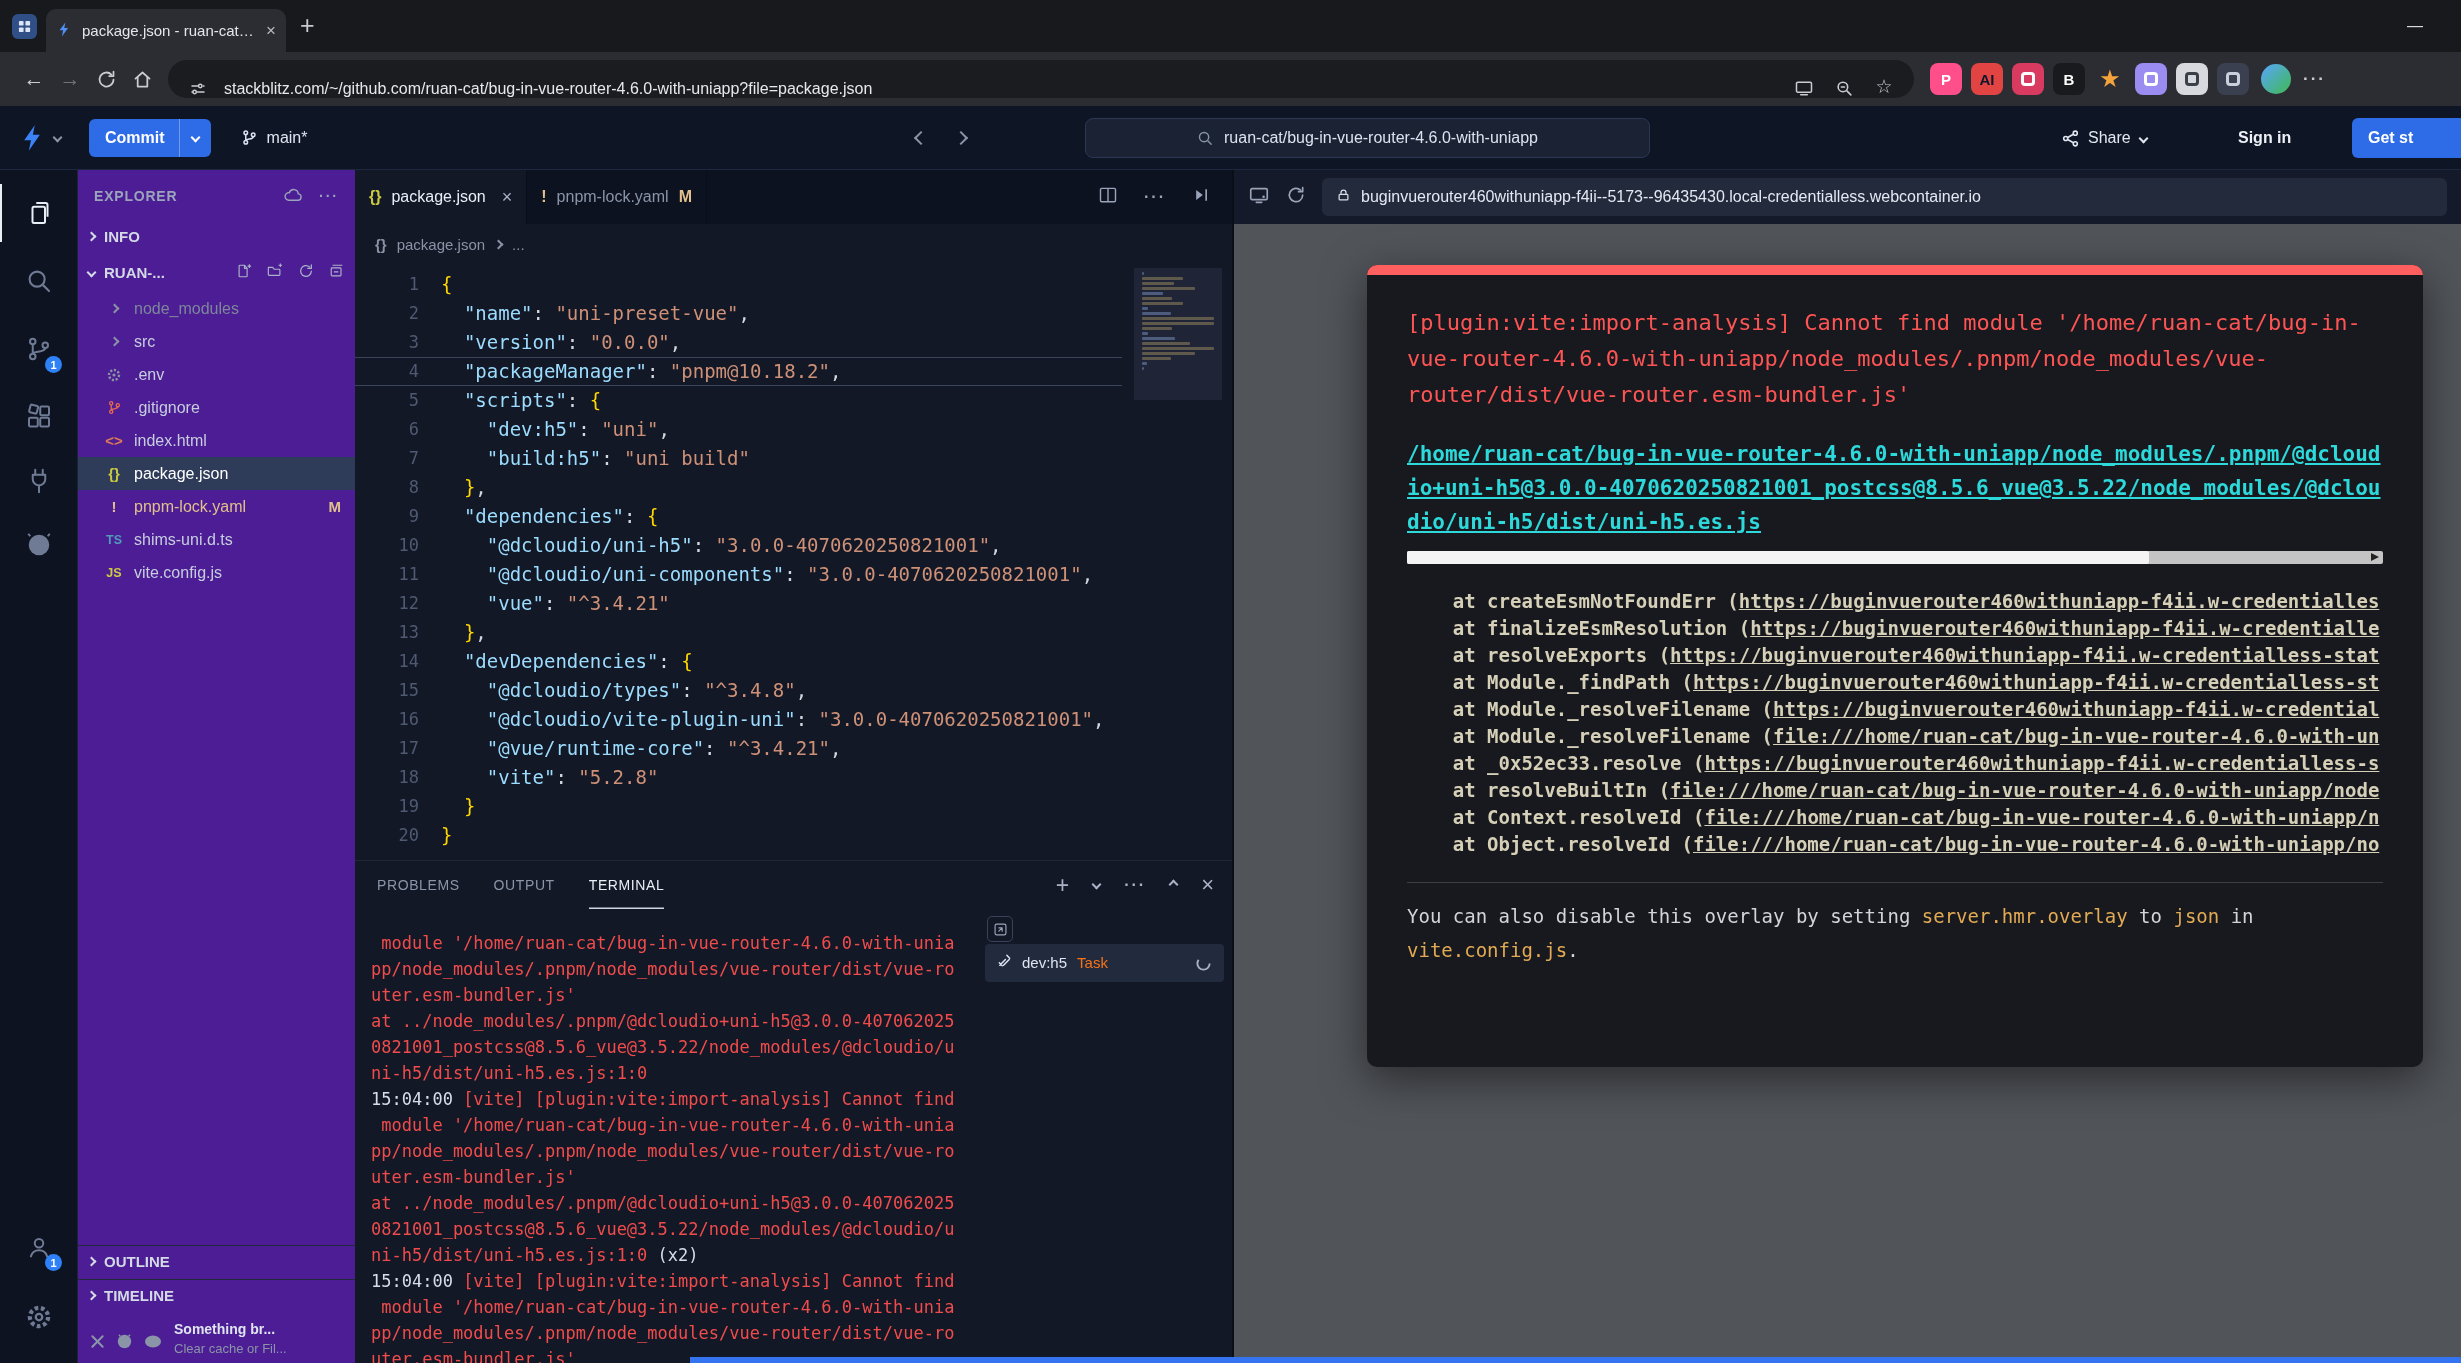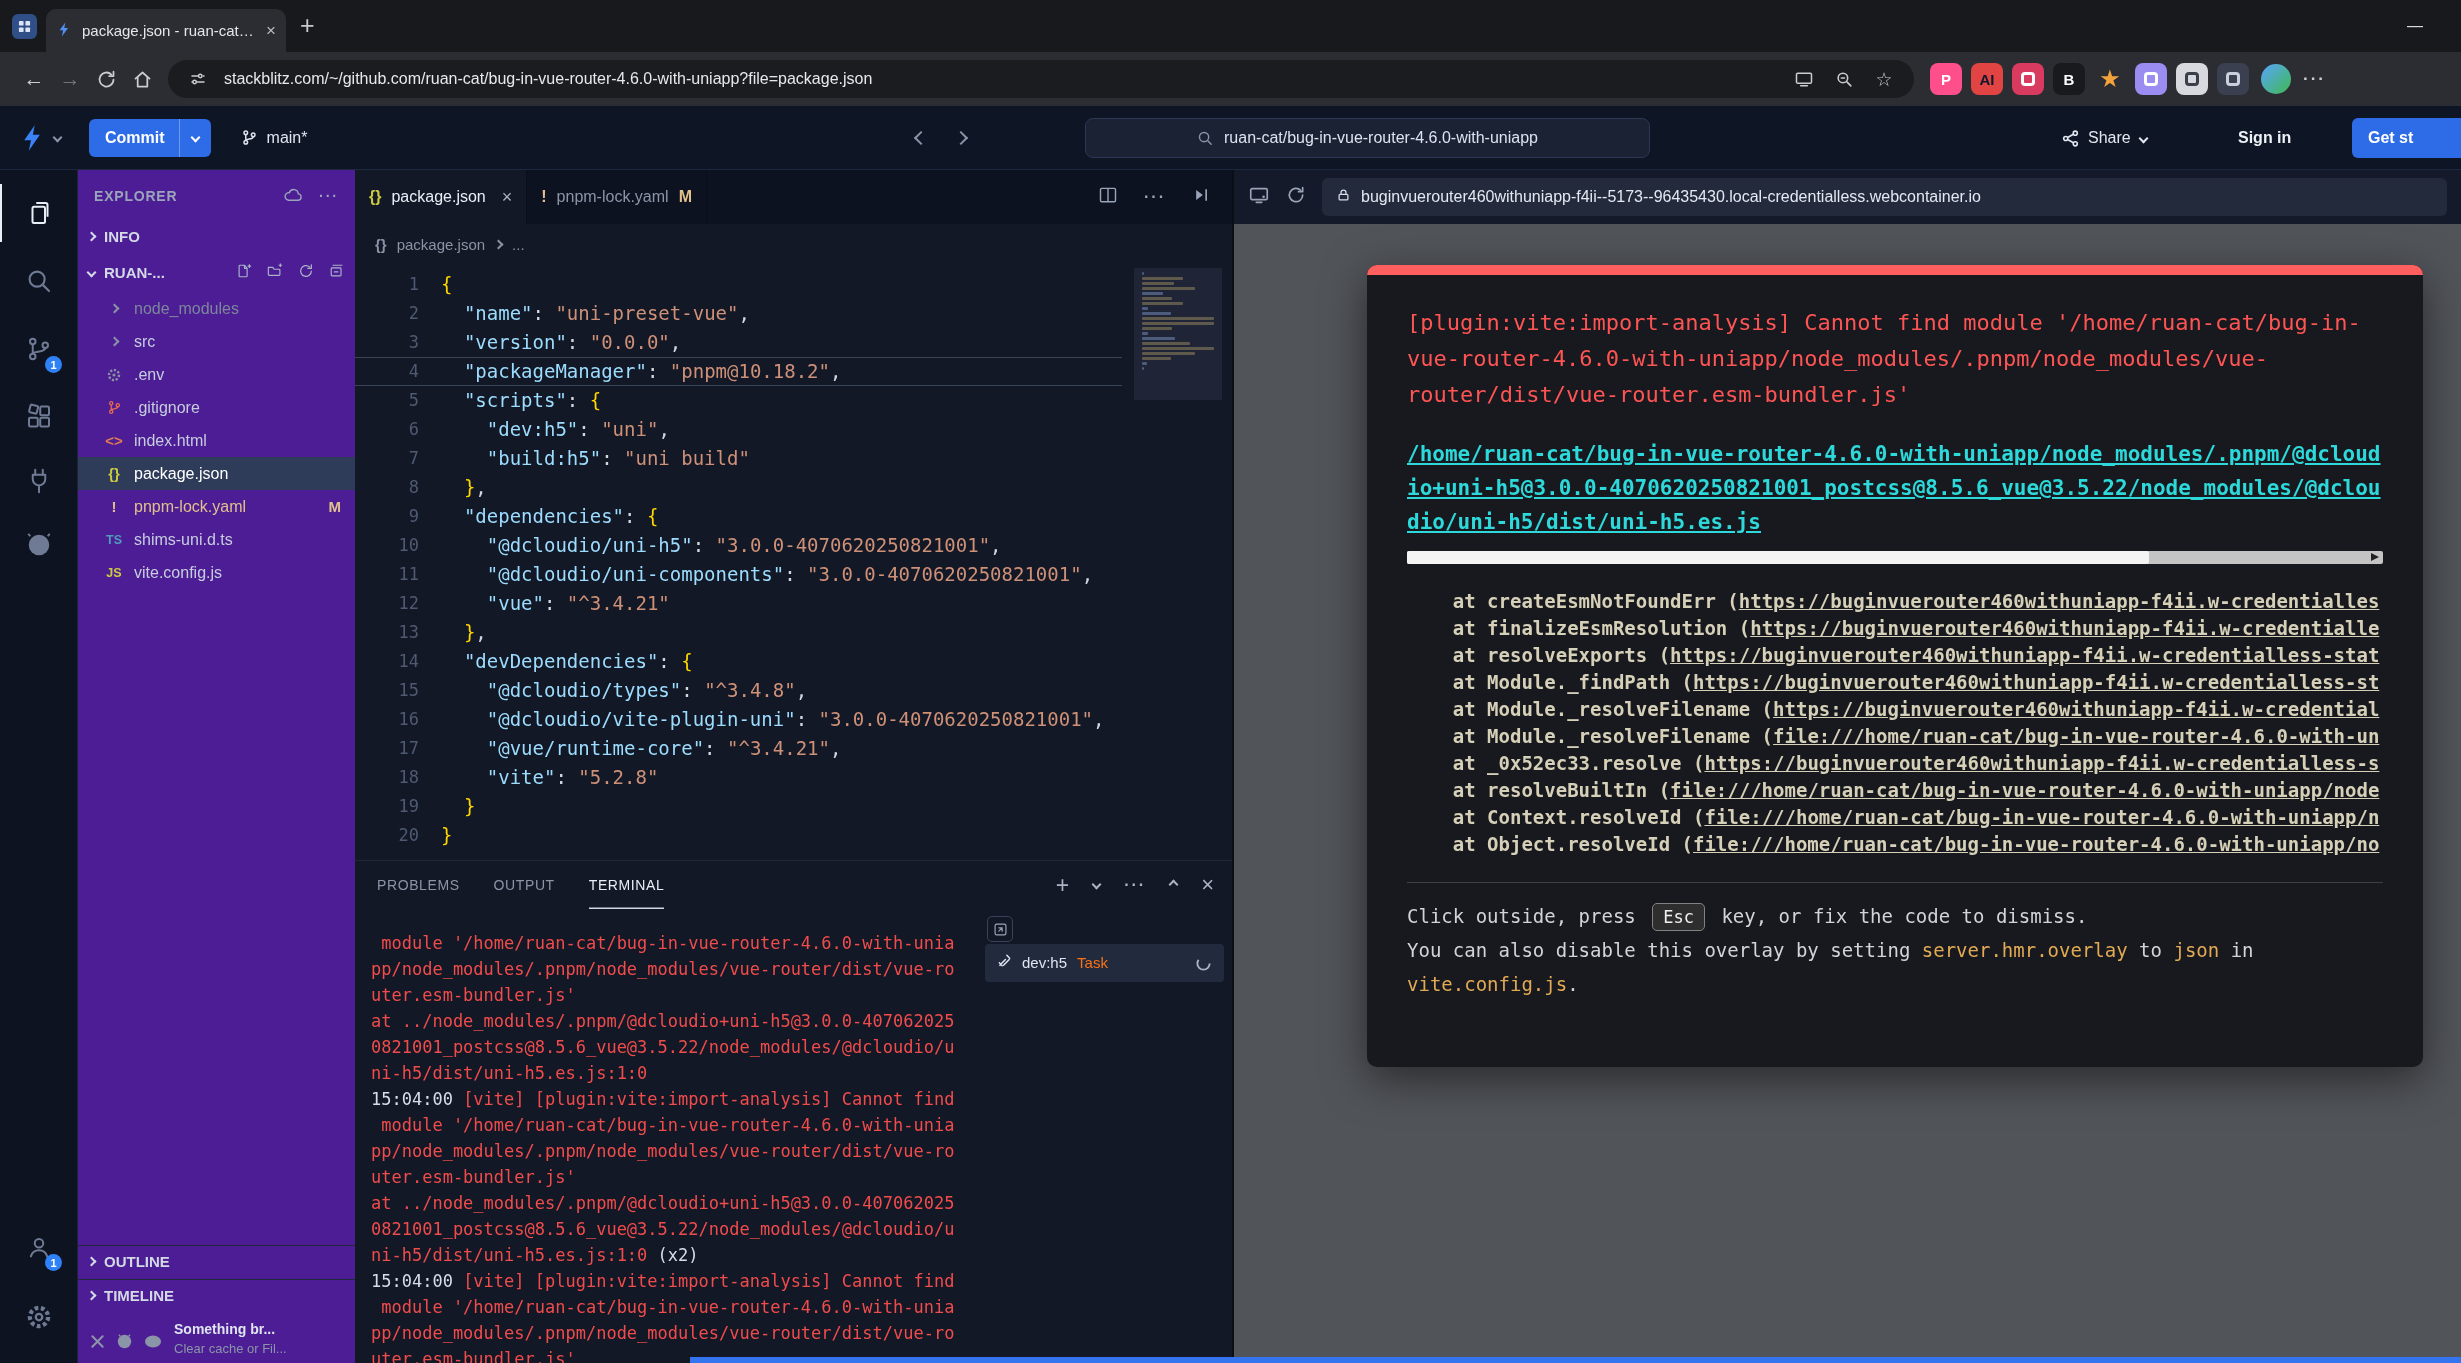--- a/index.html
+++ b/index.html
@@ -15,21 +15,21 @@
   .tabactions{position:absolute;left:12px;top:14px;width:25px;height:25px;border-radius:6px;background:#2f4f86;display:flex;align-items:center;justify-content:center;color:#dce6f7}
   .btab{position:absolute;left:46px;top:9px;width:240px;height:43px;background:#2c2d32;border-radius:10px 10px 0 0;display:flex;align-items:center;gap:9px;padding:0 10px;color:#e4e6ea;font-size:15px}
   .btab-title{flex:1;white-space:nowrap;overflow:hidden;text-overflow:ellipsis}
   .btab-close{color:#b6bac2;font-size:17px}
   .newtab{position:absolute;left:300px;top:12px;color:#c6c9cf;font-size:25px;line-height:26px}
   .winmin{position:absolute;left:2392px;top:6px;width:46px;height:40px;color:#dfe1e5;display:flex;align-items:center;justify-content:center;font-size:16px}
 
   .toolbar{position:absolute;top:52px;left:0;right:0;height:54px;background:#2c2d32;display:flex;align-items:center;padding-left:16px;color:#c9ccd2}
   .navic{width:36px;height:36px;display:flex;align-items:center;justify-content:center;font-size:21px;flex:none}
   .navic.dim{color:#6f737a}
-  .urlpill{margin-left:8px;width:1746px;height:38px;background:#1b1c20;border-radius:19px;display:flex;align-items:center;padding:0 16px;gap:12px;flex:none}
+  .urlpill{margin-left:8px;width:1746px;height:38px;background:#1b1c20;border-radius:19px;display:flex;align-items:flex-end;padding:0 16px;gap:12px;flex:none}
   .urltext{color:#e6e8ec;font-size:16px;white-space:nowrap;overflow:hidden;flex:1}
   .pillic{color:#c9ccd2;display:flex;align-items:center;justify-content:center;width:28px;font-size:19px;flex:none}
   .extbar{display:flex;align-items:center;gap:9px;margin-left:16px}
   .extic{width:32px;height:32px;border-radius:8px;display:flex;align-items:center;justify-content:center;font-weight:700;font-size:15px;flex:none}
   .extic.star{font-size:21px}
   .extic i{width:14px;height:14px;border:3px solid currentColor;border-radius:4px;display:block}
   .avatar{width:30px;height:30px;border-radius:50%;background:linear-gradient(135deg,#58a6ff,#3fb950);margin-left:12px;flex:none}
   .chromemenu{margin-left:12px;color:#c9ccd2;font-size:17px;font-weight:700;letter-spacing:2px}
 
   
@@ -595,21 +595,20 @@
           <div class="dlgbody">
             <div class="msg"><span class="plugin">[plugin:vite:import-analysis]</span><span> Cannot find module '/home/ruan-cat/bug-in-vue-router-4.6.0-with-uniapp/node_modules/.pnpm/node_modules/vue-router/dist/vue-router.esm-bundler.js'</span></div>
             <div class="file">/home/ruan-cat/bug-in-vue-router-4.6.0-with-uniapp/node_modules/.pnpm/@dcloudio+uni-h5@3.0.0-4070620250821001_postcss@8.5.6_vue@3.5.22/node_modules/@dcloudio/uni-h5/dist/uni-h5.es.js</div>
             <div class="hscroll">
               <span class="hthumb"></span>
               <span class="harr"></span>
             </div>
             <div class="stack" id="stack-lines"><div class="srow"><span>    at createEsmNotFoundErr (</span><span class="slink">https://buginvuerouter460withuniapp-f4ii.w-credentialles</span></div><div class="srow"><span>    at finalizeEsmResolution (</span><span class="slink">https://buginvuerouter460withuniapp-f4ii.w-credentialle</span></div><div class="srow"><span>    at resolveExports (</span><span class="slink">https://buginvuerouter460withuniapp-f4ii.w-credentialless-stat</span></div><div class="srow"><span>    at Module._findPath (</span><span class="slink">https://buginvuerouter460withuniapp-f4ii.w-credentialless-st</span></div><div class="srow"><span>    at Module._resolveFilename (</span><span class="slink">https://buginvuerouter460withuniapp-f4ii.w-credential</span></div><div class="srow"><span>    at Module._resolveFilename (</span><span class="slink">file:///home/ruan-cat/bug-in-vue-router-4.6.0-with-un</span></div><div class="srow"><span>    at _0x52ec33.resolve (</span><span class="slink">https://buginvuerouter460withuniapp-f4ii.w-credentialless-s</span></div><div class="srow"><span>    at resolveBuiltIn (</span><span class="slink">file:///home/ruan-cat/bug-in-vue-router-4.6.0-with-uniapp/node</span></div><div class="srow"><span>    at Context.resolveId (</span><span class="slink">file:///home/ruan-cat/bug-in-vue-router-4.6.0-with-uniapp/n</span></div><div class="srow"><span>    at Object.resolveId (</span><span class="slink">file:///home/ruan-cat/bug-in-vue-router-4.6.0-with-uniapp/no</span></div></div>
             <div class="sep"></div>
             <div class="tips">
-              <div><span>Click outside, press </span><span class="kbd">Esc</span><span> key, or fix the code to dismiss.</span></div>
               <div id="tip2"><span>You can also disable this overlay by setting </span><span class="codey">server.hmr.overlay</span><span> to </span><span class="codey">json</span><span> in </span><span class="codey">vite.config.js</span><span>.</span></div>
             </div>
           </div>
         </div>
       </div>
     </div>
 
   </div>
 
   <div id="bottomblue"></div>

